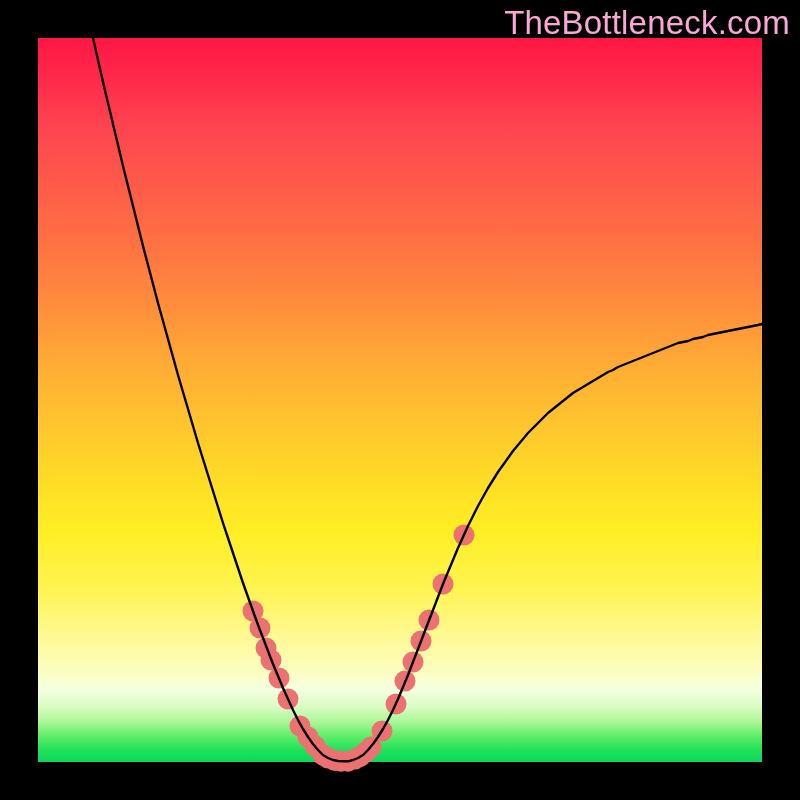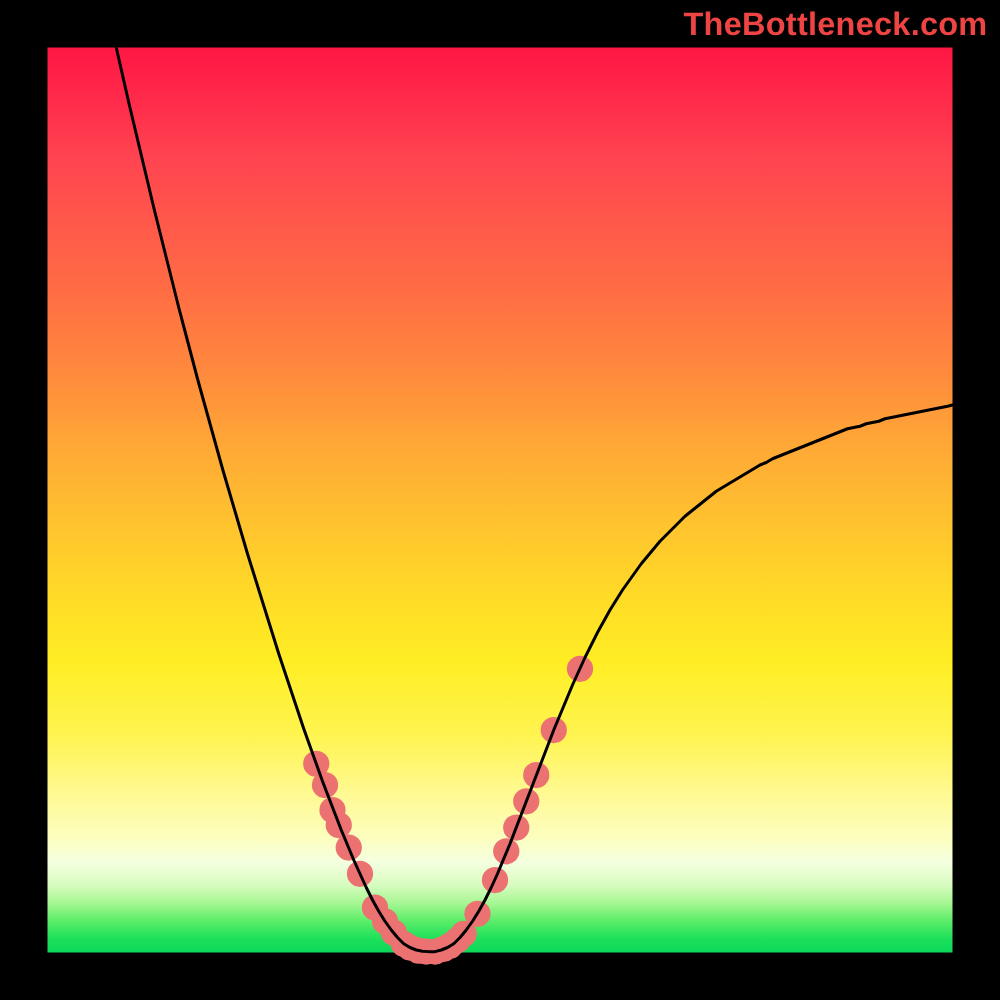--- a/index.html
+++ b/index.html
@@ -45,23 +45,23 @@
       #a8f794 94.5%,
       #5ced69 96.5%,
       #1de05a 98.5%,
       #0bd85a 100%
     );
   }
   .watermark {
     position: absolute;
     top: 4px;
     right: 10px;
-    color: #ef4444;
-    font-size: 26px;
-    font-weight: 700;
+    color: #f9a8d4;
+    font-size: 33px;
+    font-weight: 400;
     letter-spacing: 0.2px;
     user-select: none;
   }
   svg.curve {
     position: absolute;
     left: 0;
     top: 0;
     width: 724px;
     height: 724px;
     overflow: visible;

